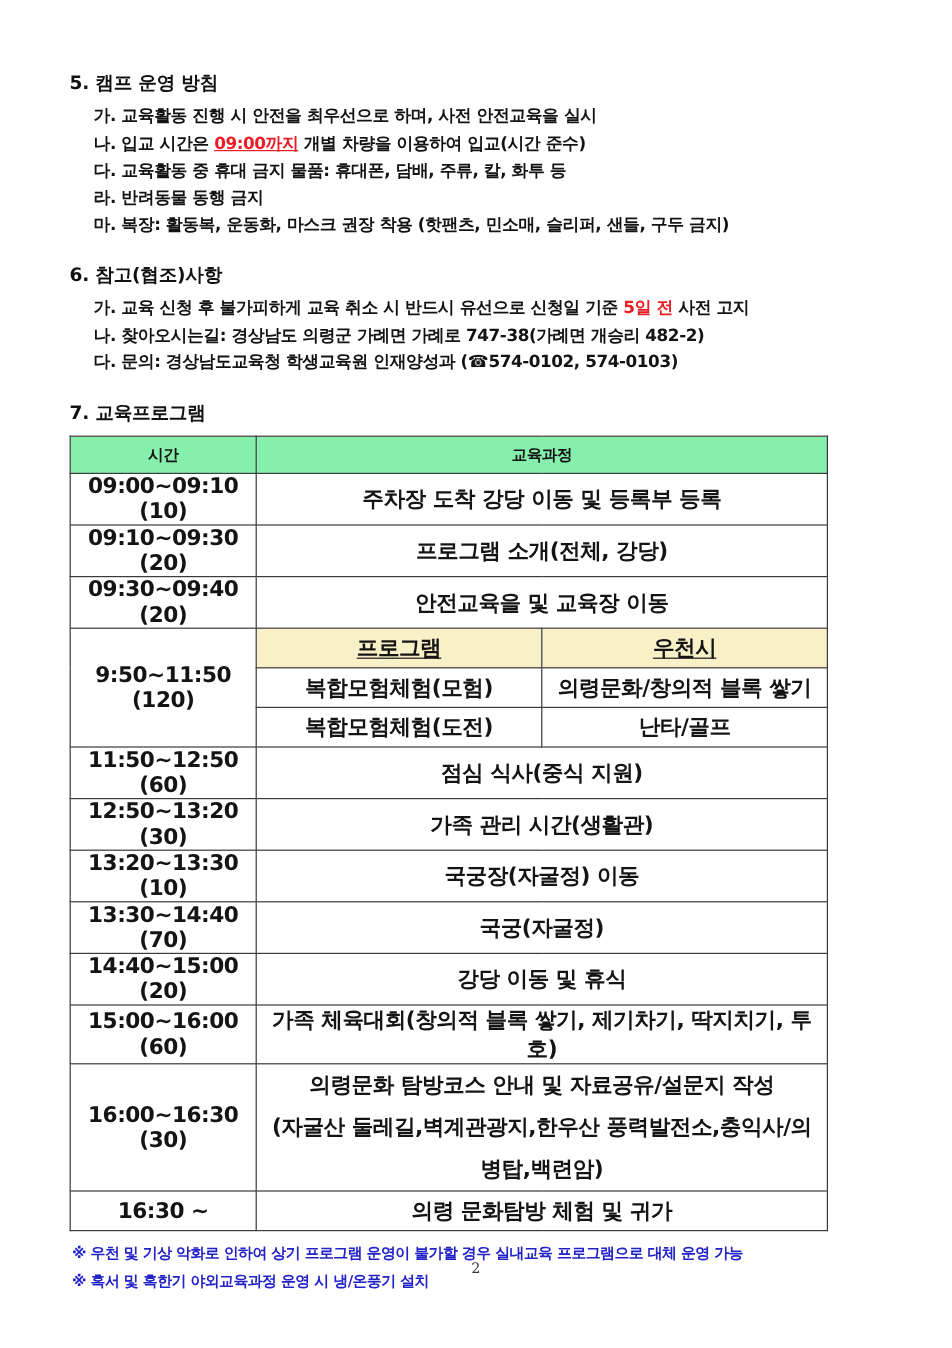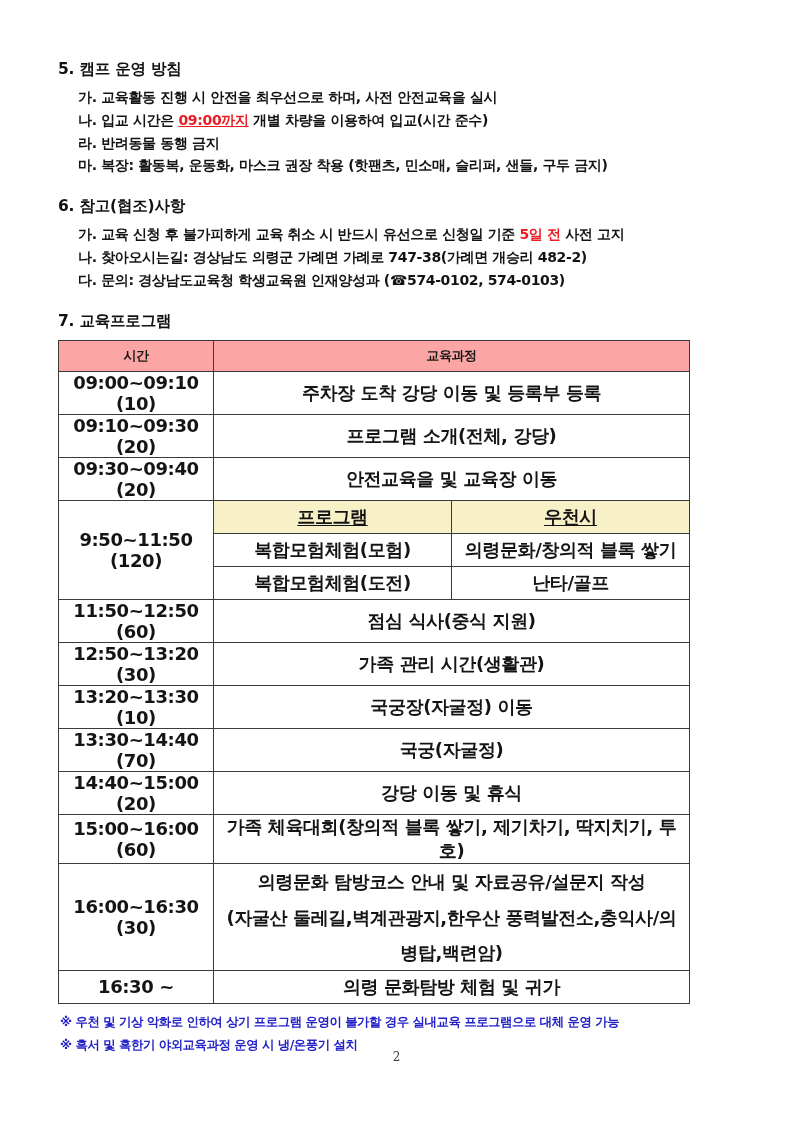--- a/index.html
+++ b/index.html
@@ -86,21 +86,21 @@
     font-weight: bold;
     letter-spacing: -0.4px;
     color: #141414;
     padding: 0 6px;
     height: 33px;
     text-align: center;
     vertical-align: middle;
     box-sizing: border-box;
   }
   table.program th {
-    background: #fca5a5;
+    background: #86efac;
     font-size: 13px;
     height: 31px;
     text-align: center;
   }
   td.time-col, th.time-col {
     width: 155px;
   }
   td.subhead {
     background: #f8f0c7;
     font-size: 12.8px;
@@ -155,20 +155,21 @@
 <body>
 
 <div class="page">
   <div class="content">
 
     <div class="section">
       <h2 class="sec-title">5. 캠프 운영 방침</h2>
       <ul class="sec-items">
         <li>가. 교육활동 진행 시 안전을 최우선으로 하며, 사전 안전교육을 실시</li>
         <li><span>나. 입교 시간은 </span><span class="red-u">09:00까지</span><span> 개별 차량을 이용하여 입교(시간 준수)</span></li>
+        <li>다. 교육활동 중 휴대 금지 물품: 휴대폰, 담배, 주류, 칼, 화투 등</li>
         <li>라. 반려동물 동행 금지</li>
         <li>마. 복장: 활동복, 운동화, 마스크 권장 착용 (핫팬츠, 민소매, 슬리퍼, 샌들, 구두 금지)</li>
       </ul>
     </div>
 
     <div class="section">
       <h2 class="sec-title">6. 참고(협조)사항</h2>
       <ul class="sec-items">
         <li><span>가. 교육 신청 후 불가피하게 교육 취소 시 반드시 유선으로 신청일 기준 </span><span class="red">5일 전</span><span> 사전 고지</span></li>
         <li>나. 찾아오시는길: 경상남도 의령군 가례면 가례로 747-38(가례면 개승리 482-2)</li>

